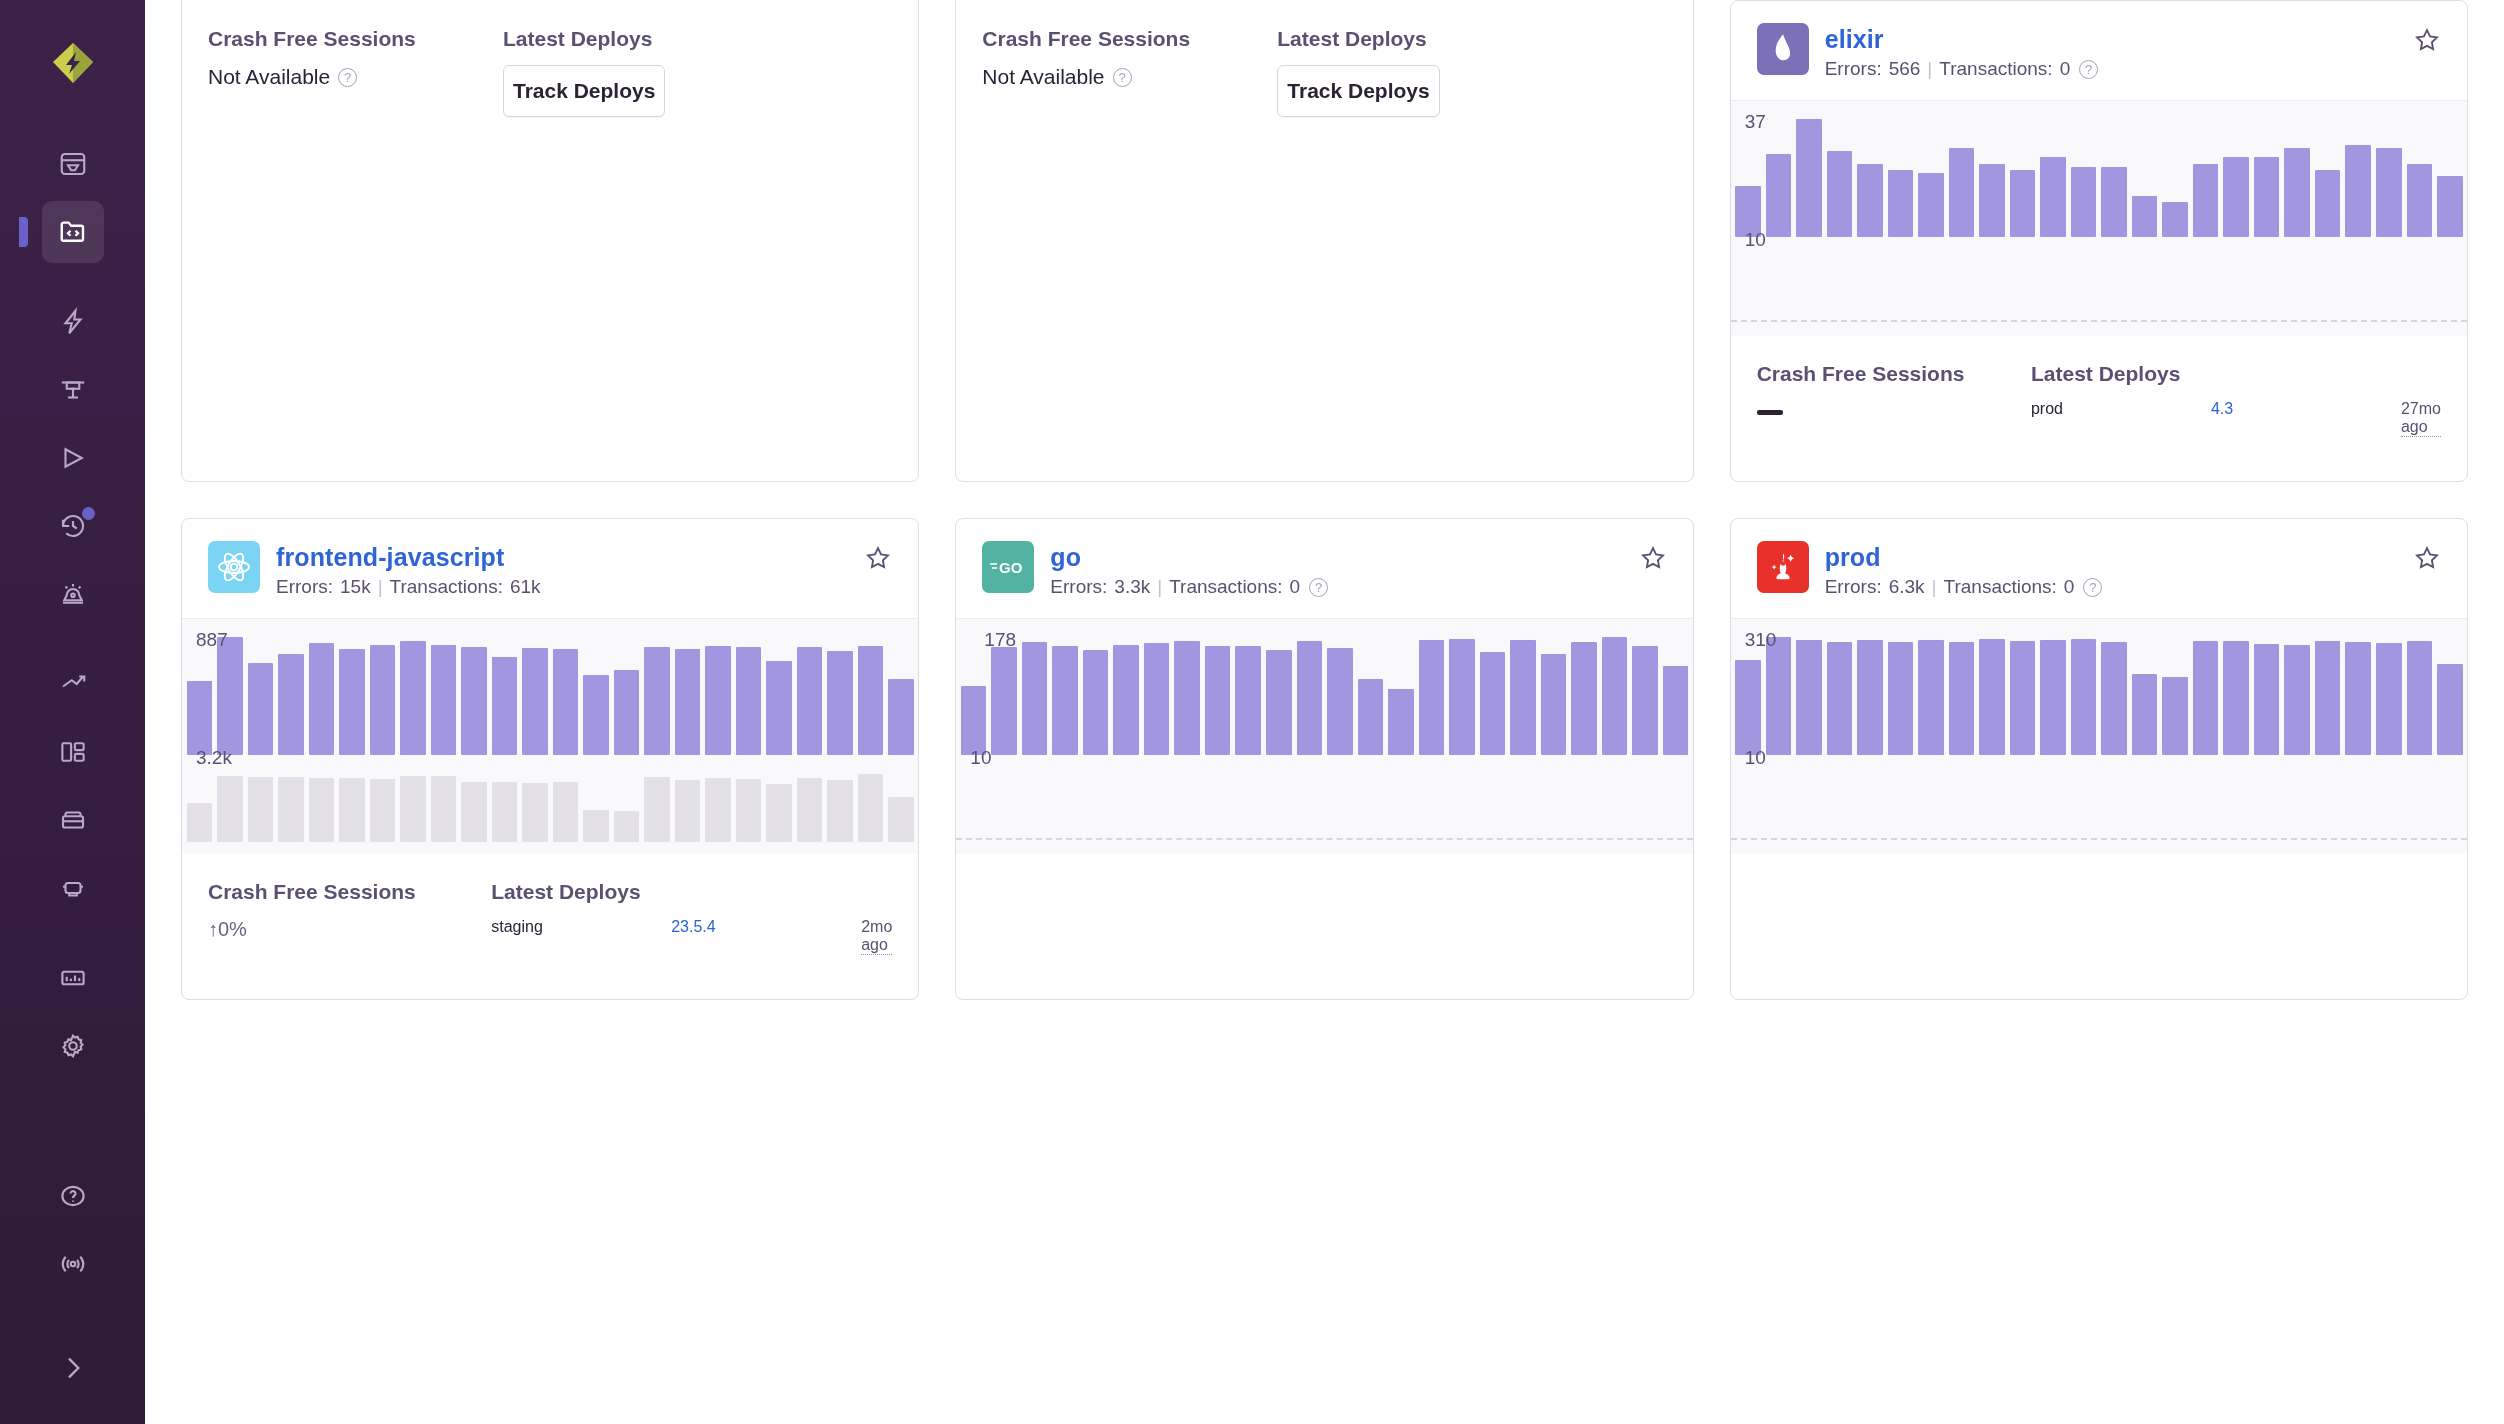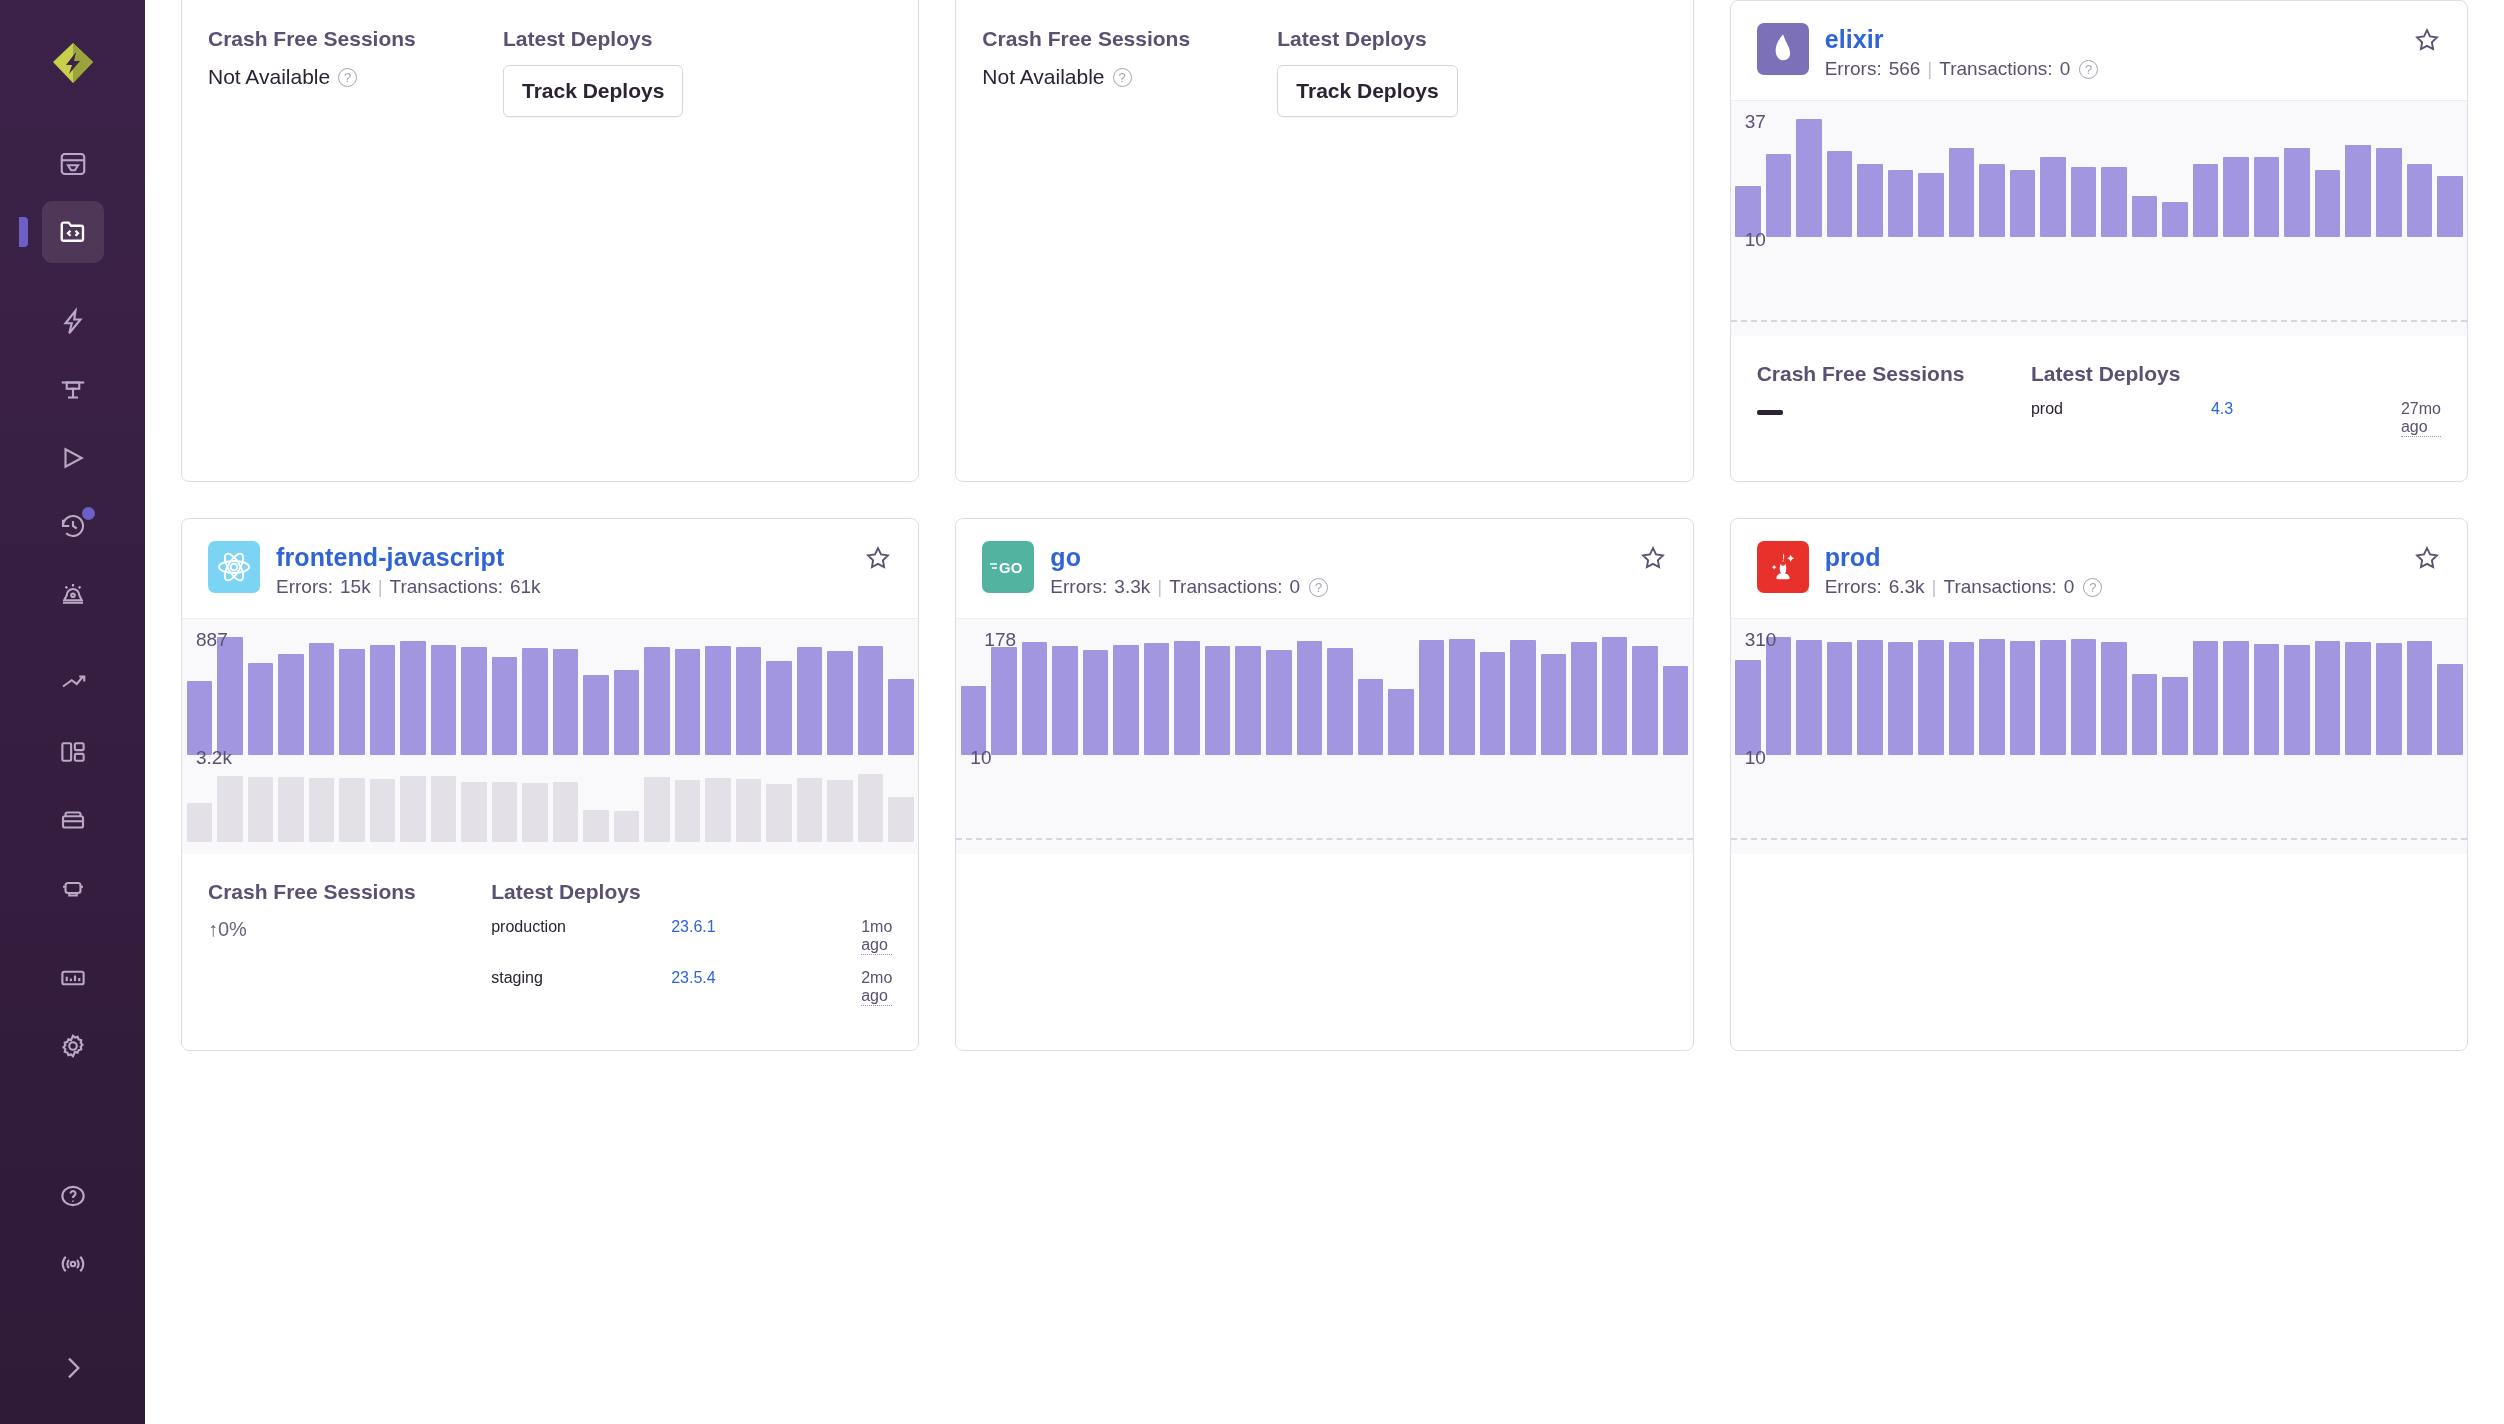--- a/index.html
+++ b/index.html
@@ -91,21 +91,21 @@
   .foot-col.deploys { flex: 1.32; }
   .foot-title { font-size: 21px; font-weight: 700; color:#5c5072; margin-bottom: 14px; }
   .cfs-dash { display:inline-block; width:26px; height:5px; background:#2b2233; border-radius:2px; margin-top:10px; }
   .cfs-value { font-size: 38px; font-weight: 400; color:#1f1426; line-height:1.05; letter-spacing:-.5px; }
   .cfs-trend { font-size: 20px; color:#6d6380; margin-top: 8px; }
   .deploy-row { display:flex; align-items:baseline; font-size:16px; margin-bottom: 14px; }
   .dep-env { flex: 0 0 180px; color:#2b2233; overflow:hidden; text-overflow:ellipsis; white-space:nowrap; }
   .dep-ver { flex: 0 0 190px; color:#2f64d6; cursor:pointer; }
   .dep-ago { color:#5c5072; border-bottom: 1.5px dotted #9b93a8; cursor:help; }
   .track-btn {
-    display:inline-block; padding: 13px 18px; border:1px solid #d9d5e0;
+    display:inline-block; padding: 13px 9px; border:1px solid #d9d5e0;
     border-radius: 6px; background:#fff; font-size:21px; font-weight:700;
     color:#2b2233; cursor:pointer; box-shadow: 0 1px 0 rgba(40,30,50,.04);
   }
   .na-text { font-size: 21px; color:#2b2233; display:flex; align-items:center; gap:6px; }
 </style>
 </head>
 <body>
 
 <div class="app">
 
@@ -450,25 +450,20 @@
             <div class="axlabel" style="left: 14px; top: 128px;">3.2k</div>
           </div>
         <div class="card-foot">
           <div class="foot-col">
             <div class="foot-title">Crash Free Sessions</div>
             <div class="cfs-trend">↑0%</div>
           </div>
           <div class="foot-col deploys">
             <div class="foot-title">Latest Deploys</div>
             <div class="deploy-row">
-              <span class="dep-env">production</span>
-              <span class="dep-ver">23.6.1</span>
-              <span class="dep-ago">1mo ago</span>
-            </div>
-            <div class="deploy-row">
               <span class="dep-env">staging</span>
               <span class="dep-ver">23.5.4</span>
               <span class="dep-ago">2mo ago</span>
             </div>
           </div>
         </div>
       </div>
 
       <div class="card">
         <div class="card-head">

